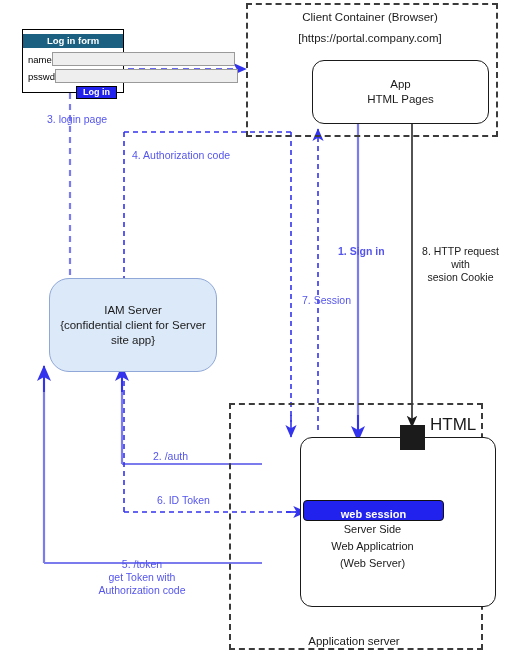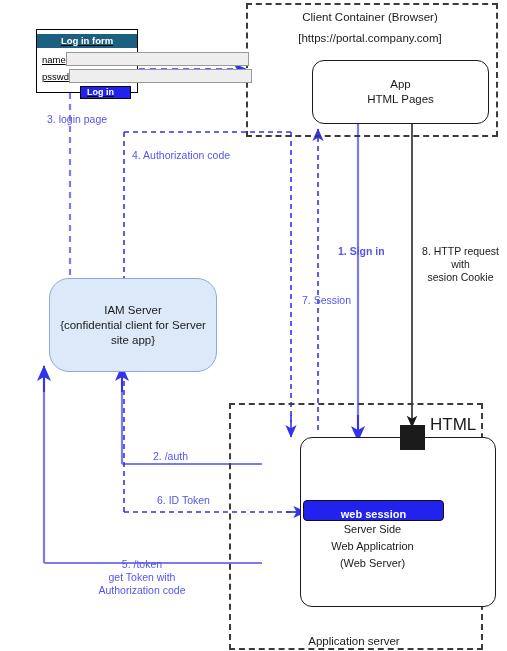--- a/index.html
+++ b/index.html
@@ -58,21 +58,21 @@
   }
   .lf-body{padding:4px 6px 4px 5px;}
   .lf-row{display:flex;align-items:center;margin-bottom:3px;}
   .lf-label{font-size:9.5px;color:#000;width:38px;}
   .lf-input{
     flex:1;height:10px;border:1px solid #9a9a9a;background:#eeeeee;
   }
   .lf-btnrow{display:flex;justify-content:flex-end;margin-top:1px;}
   .lf-btn{
     background:#2222ee;color:#ffffff;font-size:9px;font-weight:bold;
-    border:1px solid #000000;padding:0px 16px 1px 6px;
+    border:1px solid #000000;padding:0px 6px 1px 6px;
   }
 
   
   .websession{
     position:absolute;
     background:#2222ee;
     border:1px solid #111111;
     border-radius:4px;
     color:#ffffff;font-weight:bold;font-size:11px;
     display:flex;align-items:center;justify-content:center;
@@ -160,21 +160,21 @@
 
   <div class="dashed-container" style="left:246px;top:3px;width:248px;height:130px;"></div>
   <div class="container-title" style="left:246px;top:7px;width:248px;">Client Container (Browser)
 [https://portal.company.com]</div>
 
   <div class="node" style="left:273px;top:60px;width:175px;height:62px;">
     <span style="white-space:pre-line;">App
 HTML Pages</span>
   </div>
 
-  <div class="loginform" style="left:36px;top:29px;width:100px;height:62px;text-decoration:underline;">
+  <div class="loginform" style="left:22px;top:29px;width:100px;height:62px;">
     <div style="height:4px;background:#ffffff;"></div>
     <div class="lf-titlebar">Log in form</div>
     <div class="lf-body">
       <div class="lf-row">
         <span class="lf-label">name</span>
         <input class="lf-input" type="text" placeholder="" style="">
       </div>
       <div class="lf-row">
         <span class="lf-label">psswd</span>
         <input class="lf-input" type="password" placeholder="" style="">

